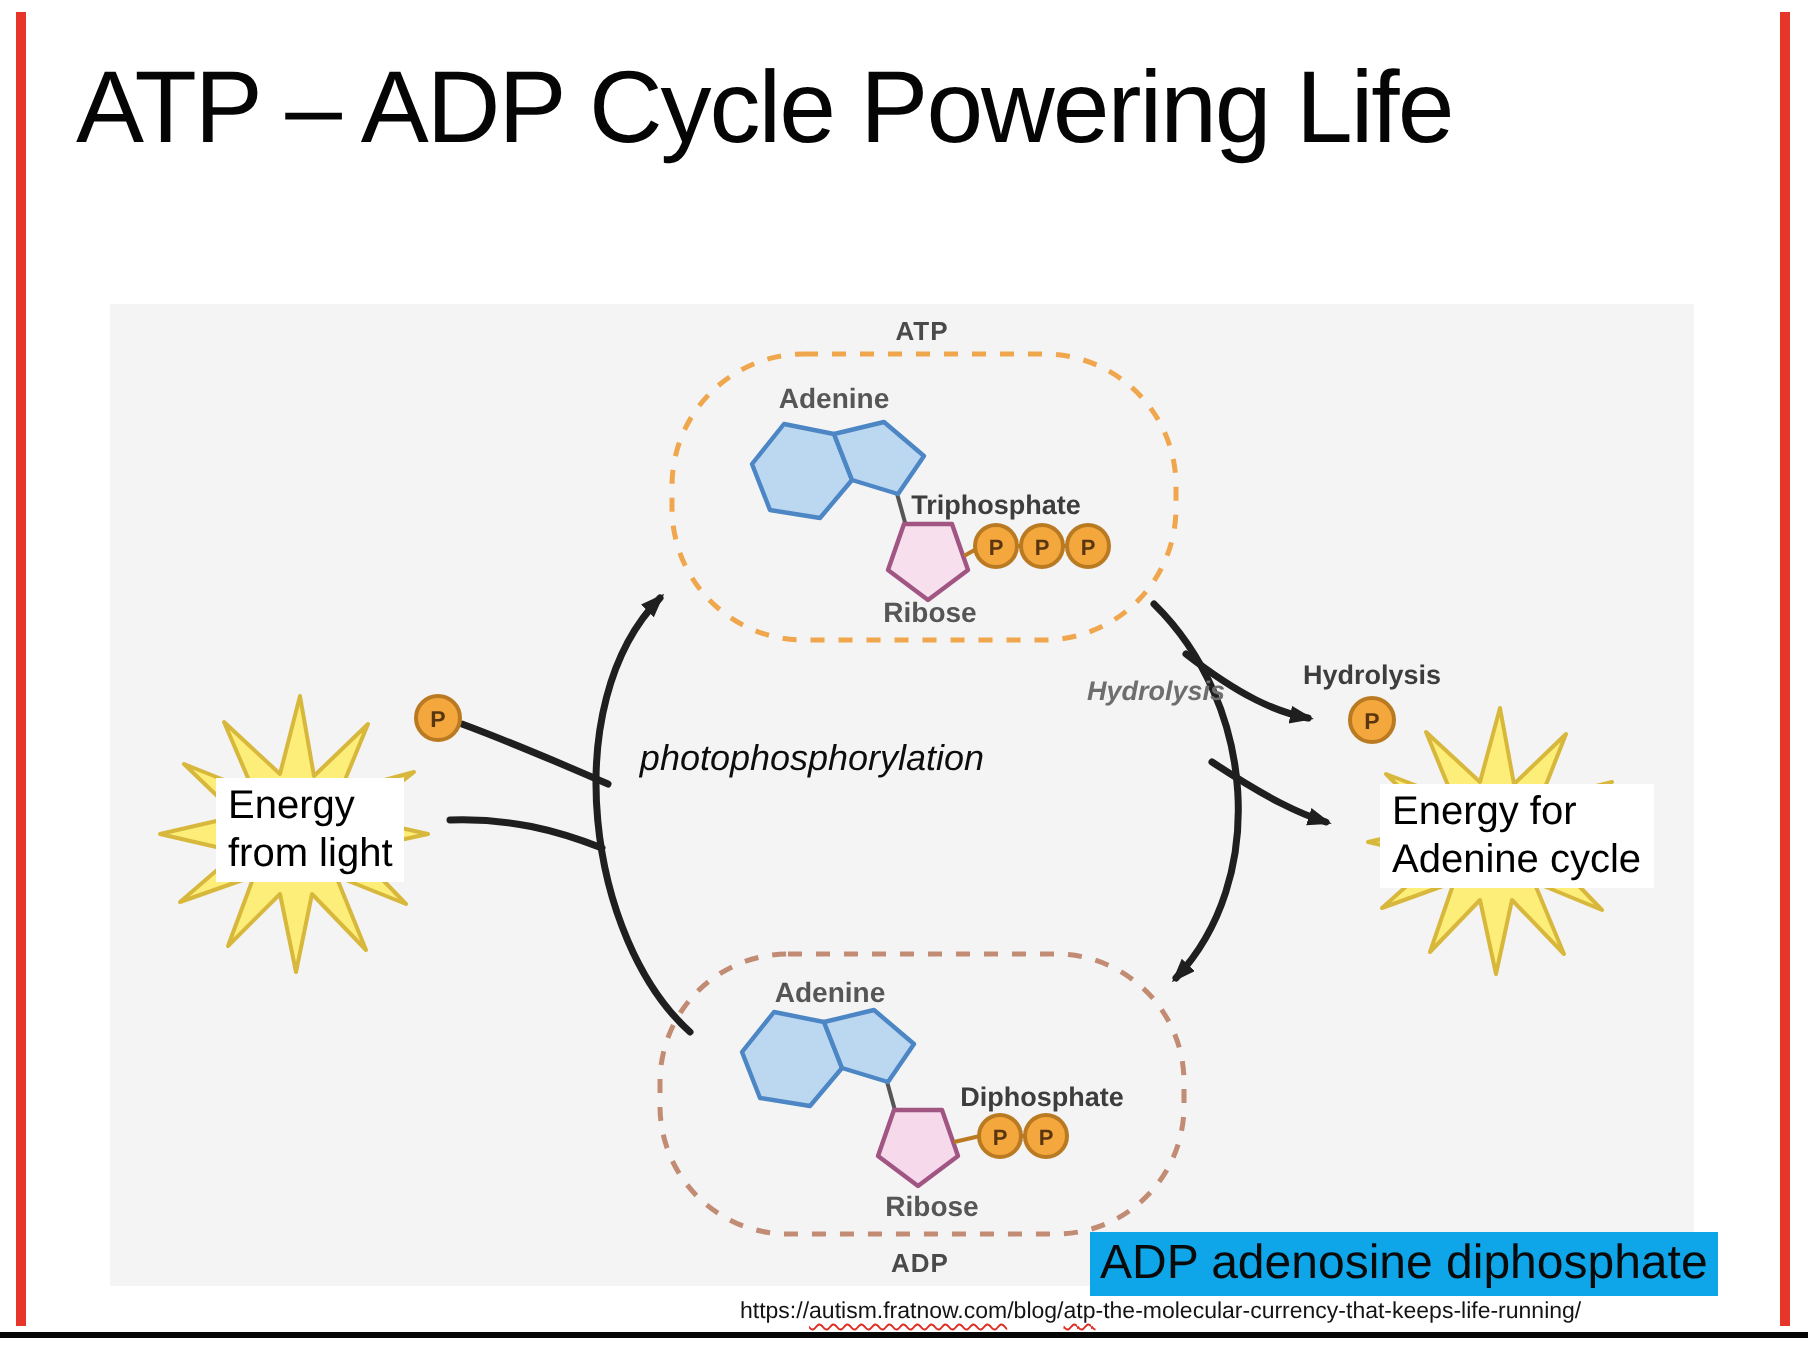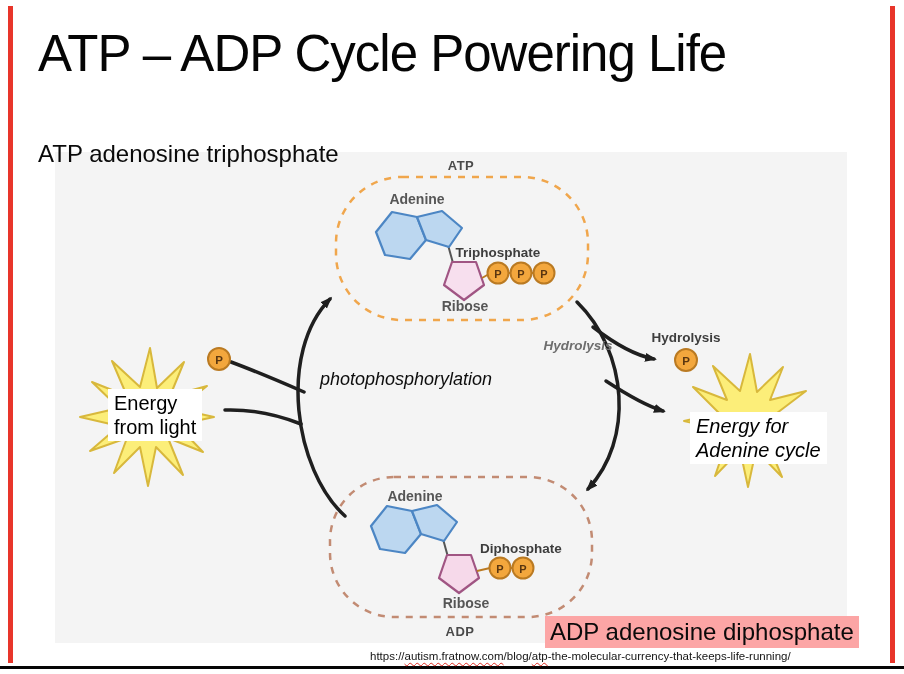--- a/index.html
+++ b/index.html
@@ -9,21 +9,21 @@
   .title{left:38px;top:24px;font-size:51px;letter-spacing:-1px;color:#050505;white-space:nowrap;}
   .caption{font-size:24px;color:#0a0a0a;white-space:nowrap;}
   .graybox{left:55px;top:152px;width:792px;height:491px;background:#f4f4f4;}
   .lbl{position:absolute;transform:translateX(-50%);white-space:nowrap;}
   .sm{font-size:14px;font-weight:600;color:#565656;}
   .smd{font-size:13.5px;font-weight:600;color:#3d3d3d;}
   .grp{font-size:13px;font-weight:700;color:#4a4a4a;letter-spacing:.5px;}
   .proc-f{font-size:18px;font-style:italic;color:#0d0d0d;}
   .proc-r{font-size:13.5px;font-style:italic;font-weight:600;color:#6e6e6e;margin-left:20px;}
   .energy{font-size:20px;line-height:24px;color:#000;background:#ffffff;padding:2px 6px;}
-  .bigcap{background:#fca5a5;padding:2px 5px;}
+  .bigcap{background:#0ea5e9;padding:2px 5px;}
   .url{left:370px;top:650px;font-size:11.5px;color:#141414;white-space:nowrap;}
   .url .wavy{text-decoration:underline;text-decoration-style:wavy;
              text-decoration-color:#e02b20;text-decoration-thickness:1px;text-underline-offset:2px;}
   .edgebar{width:5px;top:6px;height:657px;background:#e8352a;}
   .bottomline{left:0;top:666px;width:904px;height:3px;background:#050505;}
   svg text{font-family:"Liberation Sans",sans-serif;}
 </style>
 </head>
 <body>
 
@@ -85,36 +85,35 @@
       <text x="500" y="572.5" text-anchor="middle" font-size="11" font-weight="bold" fill="#5a3610">P</text>
       <text x="523" y="572.5" text-anchor="middle" font-size="11" font-weight="bold" fill="#5a3610">P</text>
     </g>
 
     <circle cx="219" cy="359" r="11" fill="#f3a73d" stroke="#ba7a22" stroke-width="2"></circle>
     <text x="219" y="363.5" text-anchor="middle" font-size="11.5" font-weight="bold" fill="#5a3610">P</text>
     <circle cx="686" cy="360" r="11" fill="#f3a73d" stroke="#ba7a22" stroke-width="2"></circle>
     <text x="686" y="364.5" text-anchor="middle" font-size="11.5" font-weight="bold" fill="#5a3610">P</text>
   </svg>
 
-  <div class="abs caption" style="left:38px;top:140px;">ATP adenosine triphosphate</div>
 
   <div class="lbl grp" style="left:461px;top:158px;">ATP</div>
   <div class="lbl sm" style="left:417px;top:191px;">Adenine</div>
   <div class="lbl smd" style="left:498px;top:245px;">Triphosphate</div>
   <div class="lbl sm" style="left:465px;top:298px;">Ribose</div>
 
   <div class="lbl proc-f" style="left:406px;top:335px;margin-top:34px;">photophosphorylation</div>
   <div class="lbl proc-r" style="left:558px;top:338px;">Hydrolysis</div>
   <div class="lbl smd" style="left:686px;top:330px;">Hydrolysis</div>
 
   <div class="abs energy" style="left:108px;top:389px;">
     <div>Energy</div>
     <div>from light</div>
   </div>
-  <div class="abs energy" style="left:690px;top:412px;font-style:italic;">
+  <div class="abs energy" style="left:690px;top:392px;">
     <div>Energy for</div>
     <div>Adenine cycle</div>
   </div>
 
   <div class="lbl sm" style="left:415px;top:488px;">Adenine</div>
   <div class="lbl smd" style="left:521px;top:541px;">Diphosphate</div>
   <div class="lbl sm" style="left:466px;top:595px;">Ribose</div>
   <div class="lbl grp" style="left:460px;top:624px;">ADP</div>
 
   <div class="abs caption bigcap" style="left:545px;top:616px;">ADP adenosine diphosphate</div>

